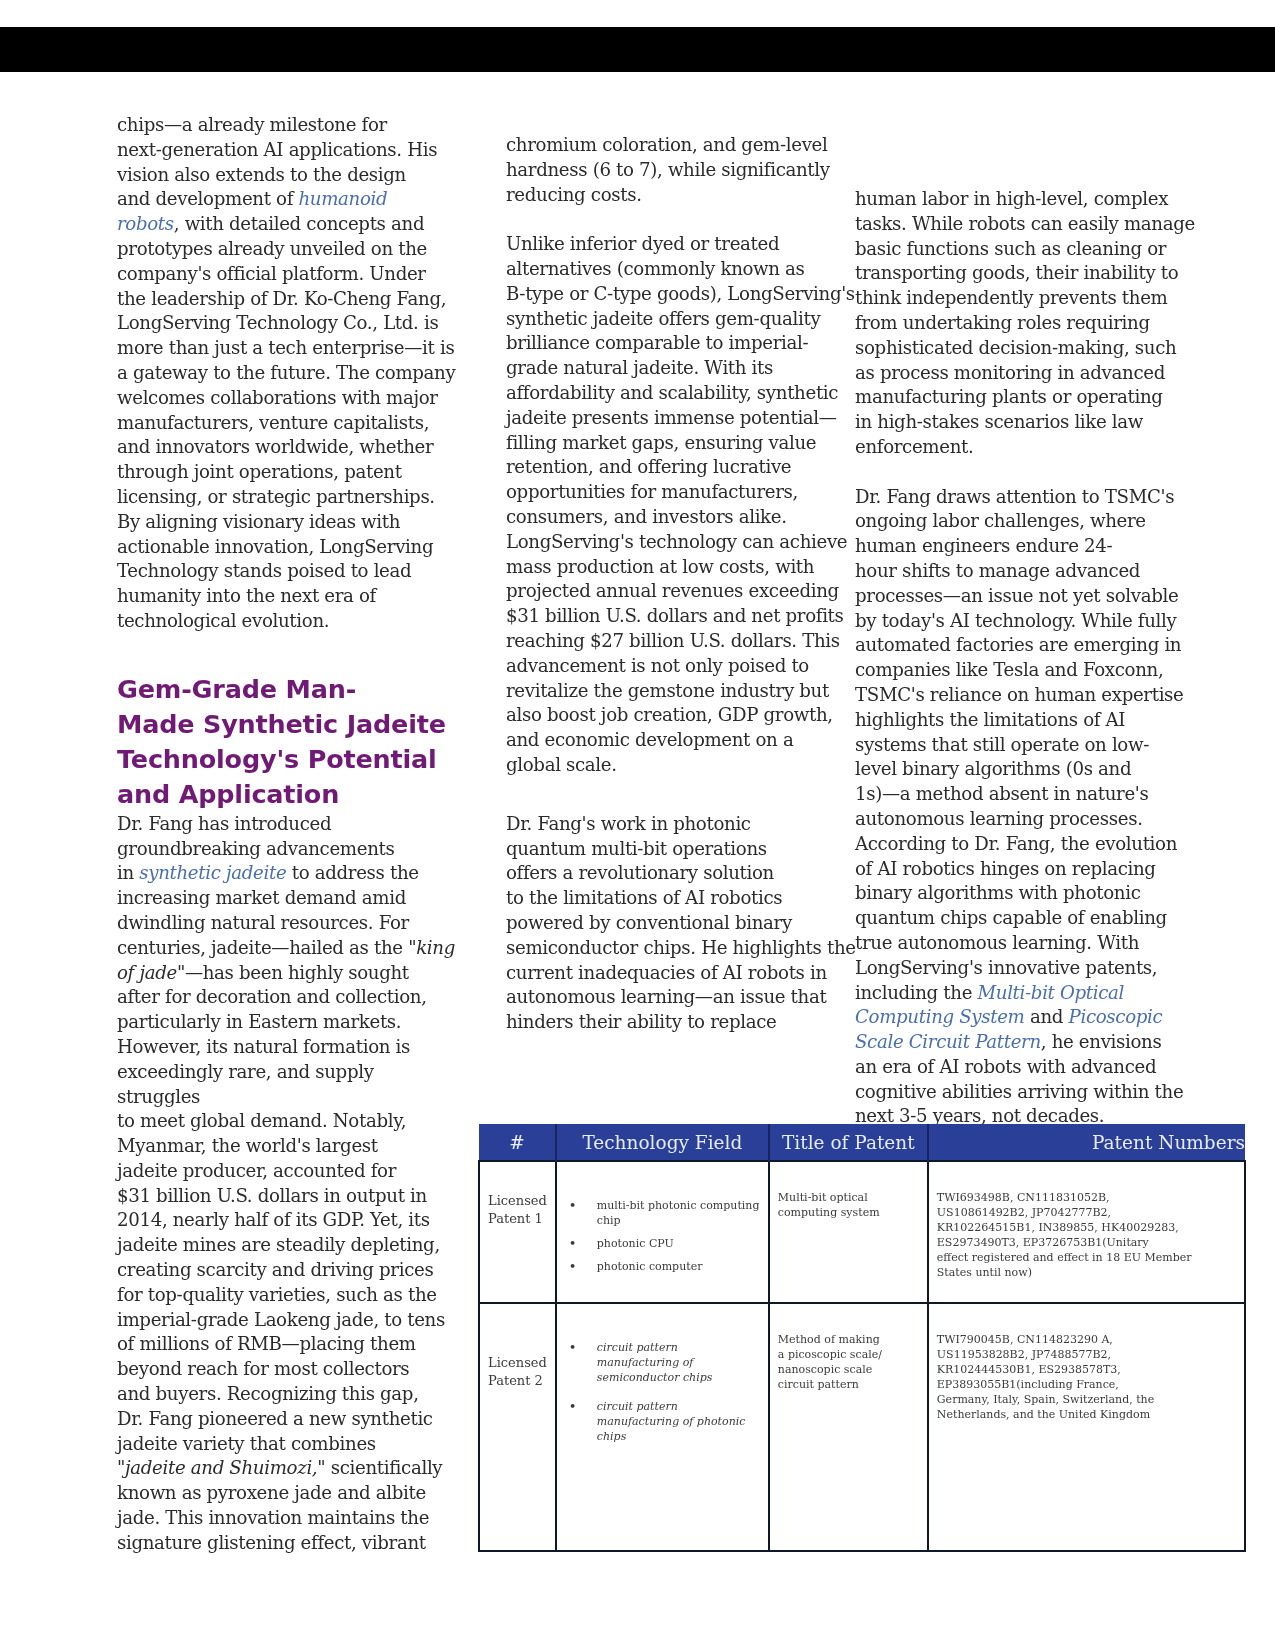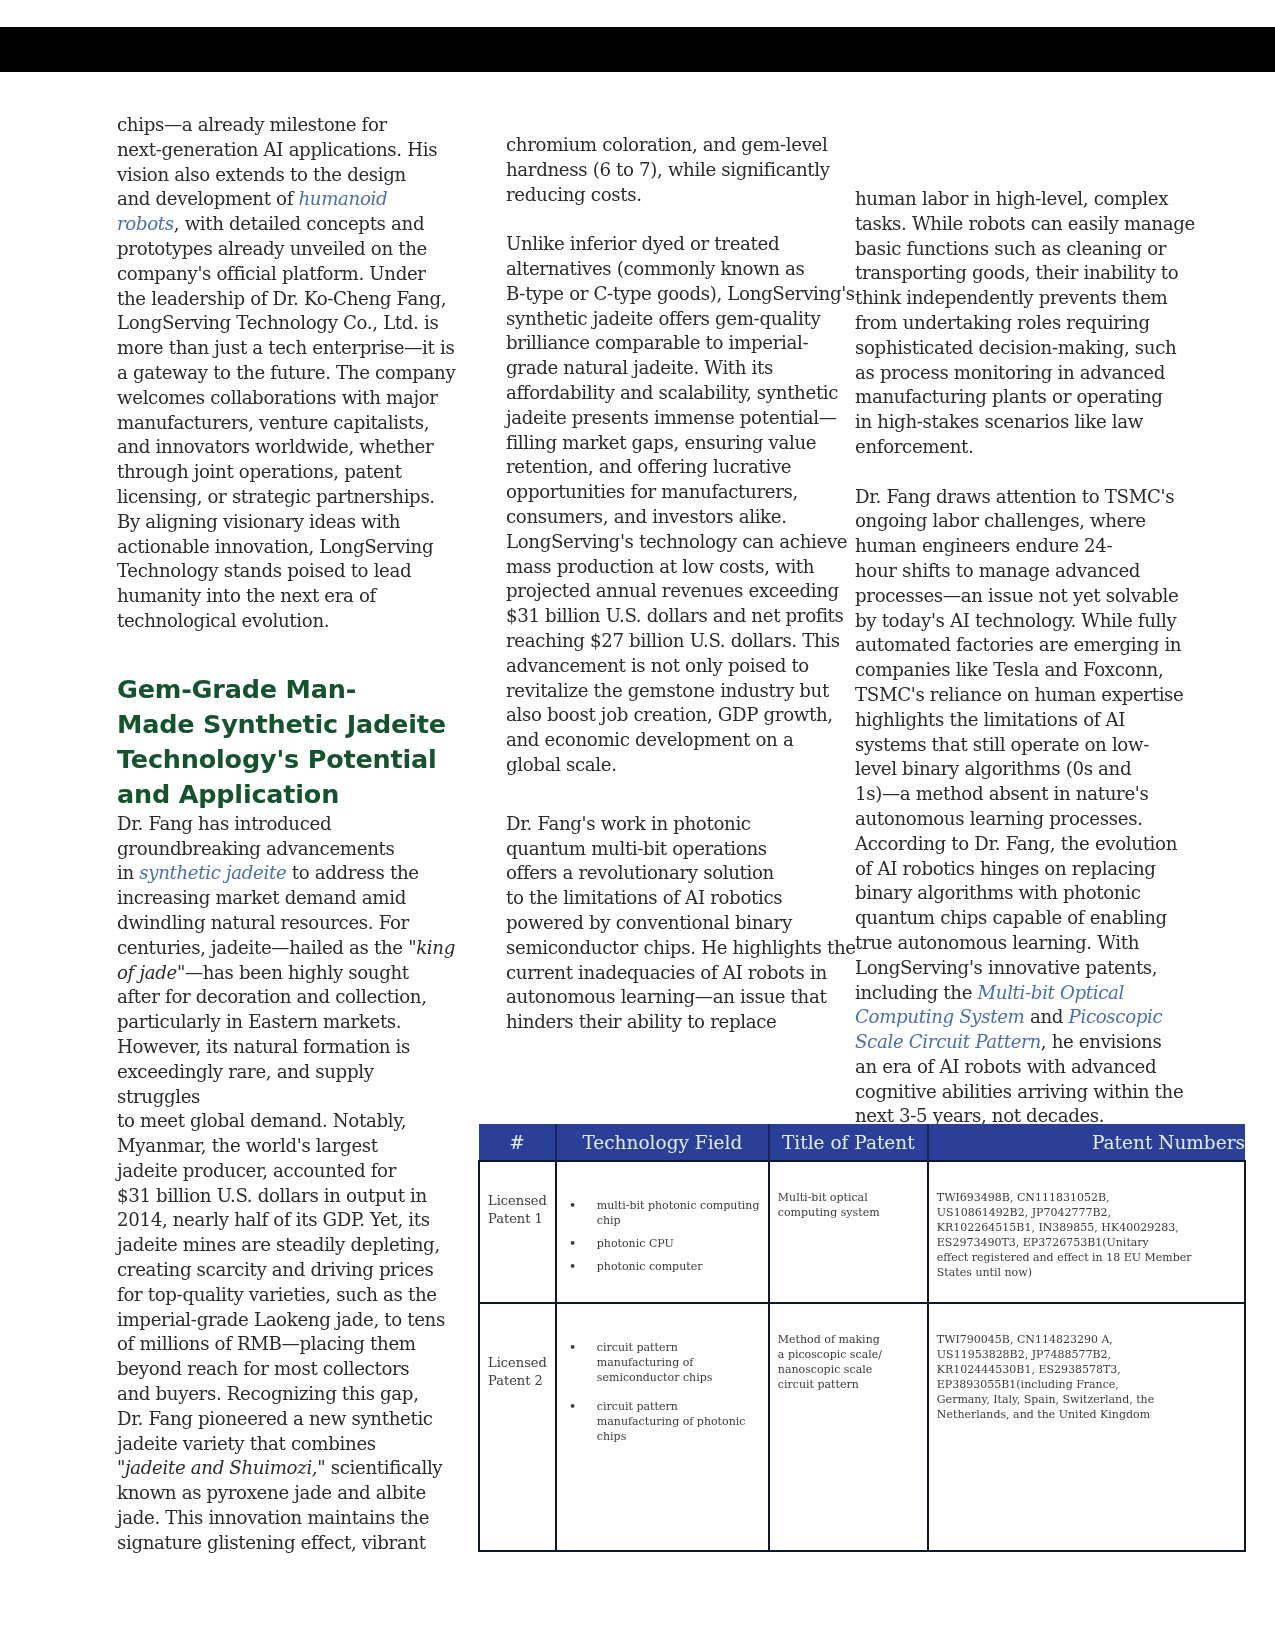--- a/index.html
+++ b/index.html
@@ -3,35 +3,35 @@
 <meta charset="utf-8">
 <style>
   html, body { margin: 0; padding: 0; background: #ffffff; }
   body { width: 1275px; height: 1650px; position: relative; overflow: hidden; font-family: "DejaVu Serif", "Liberation Serif", serif; color: #2b2b2b; }
   .topbar { position: absolute; left: 0; top: 27px; width: 1275px; height: 45px; background: #000; }
   .col { position: absolute; top: 113px; font-size: 18.2px; line-height: 24.8px; letter-spacing: -0.35px; }
   .col p { margin: 0; white-space: pre-line; }
   .gap { height: 24.8px; }
   .link { color: #4a6fae; font-style: italic; }
   .ital { font-style: italic; }
-  h2 { margin: 0; font-family: "DejaVu Sans", "Liberation Sans", sans-serif; font-weight: bold; font-size: 25.5px; line-height: 35px; color: #14532d; letter-spacing: -0.2px; white-space: pre-line; }
+  h2 { margin: 0; font-family: "DejaVu Sans", "Liberation Sans", sans-serif; font-weight: bold; font-size: 25.5px; line-height: 35px; color: #701a75; letter-spacing: -0.2px; white-space: pre-line; }
   #col1 { left: 117px; width: 345px; }
   #col2 { left: 506px; width: 350px; margin-top: 20px; }
   #col3 { left: 855px; width: 350px; top: 163px; margin-top: 24px; }
   table.patents { position: absolute; left: 478px; top: 1124px; width: 768px; border-collapse: collapse; font-size: 11px; line-height: 15px; color: #3a3a3a; }
   table.patents th { background: #2a3f97; color: #e8ecf8; font-weight: normal; font-size: 18.5px; height: 36px; border-right: 2px solid #1a2560; padding: 0; }
   table.patents th:last-child { border-right: none; text-align: right; }
   table.patents td { border: 2px solid #0f172a; vertical-align: top; padding: 28px 8px 0 8px; }
   table.patents tr.r1 td { height: 110px; }
   table.patents tr.r2 td { height: 196px; }
   td.num { font-size: 13px; line-height: 18px; padding-top: 30px !important; }
   ul.fields { margin: 0; padding-left: 0; list-style: none; }
   ul.fields li { position: relative; padding-left: 32px; margin-top: 8px; }
   ul.fields li::before { content: "•"; position: absolute; left: 4px; top: 0; font-size: 13px; }
-  ul.fields.spaced li { margin-bottom: 14px; }
+  ul.fields.spaced li { margin-bottom: 14px; font-style: italic; }
 </style>
 </head>
 <body>
 
 <div class="topbar"></div>
 
 <div class="col" id="col1">
   <p><span>chips—a already milestone for
 next-generation AI applications. His
 vision also extends to the design

